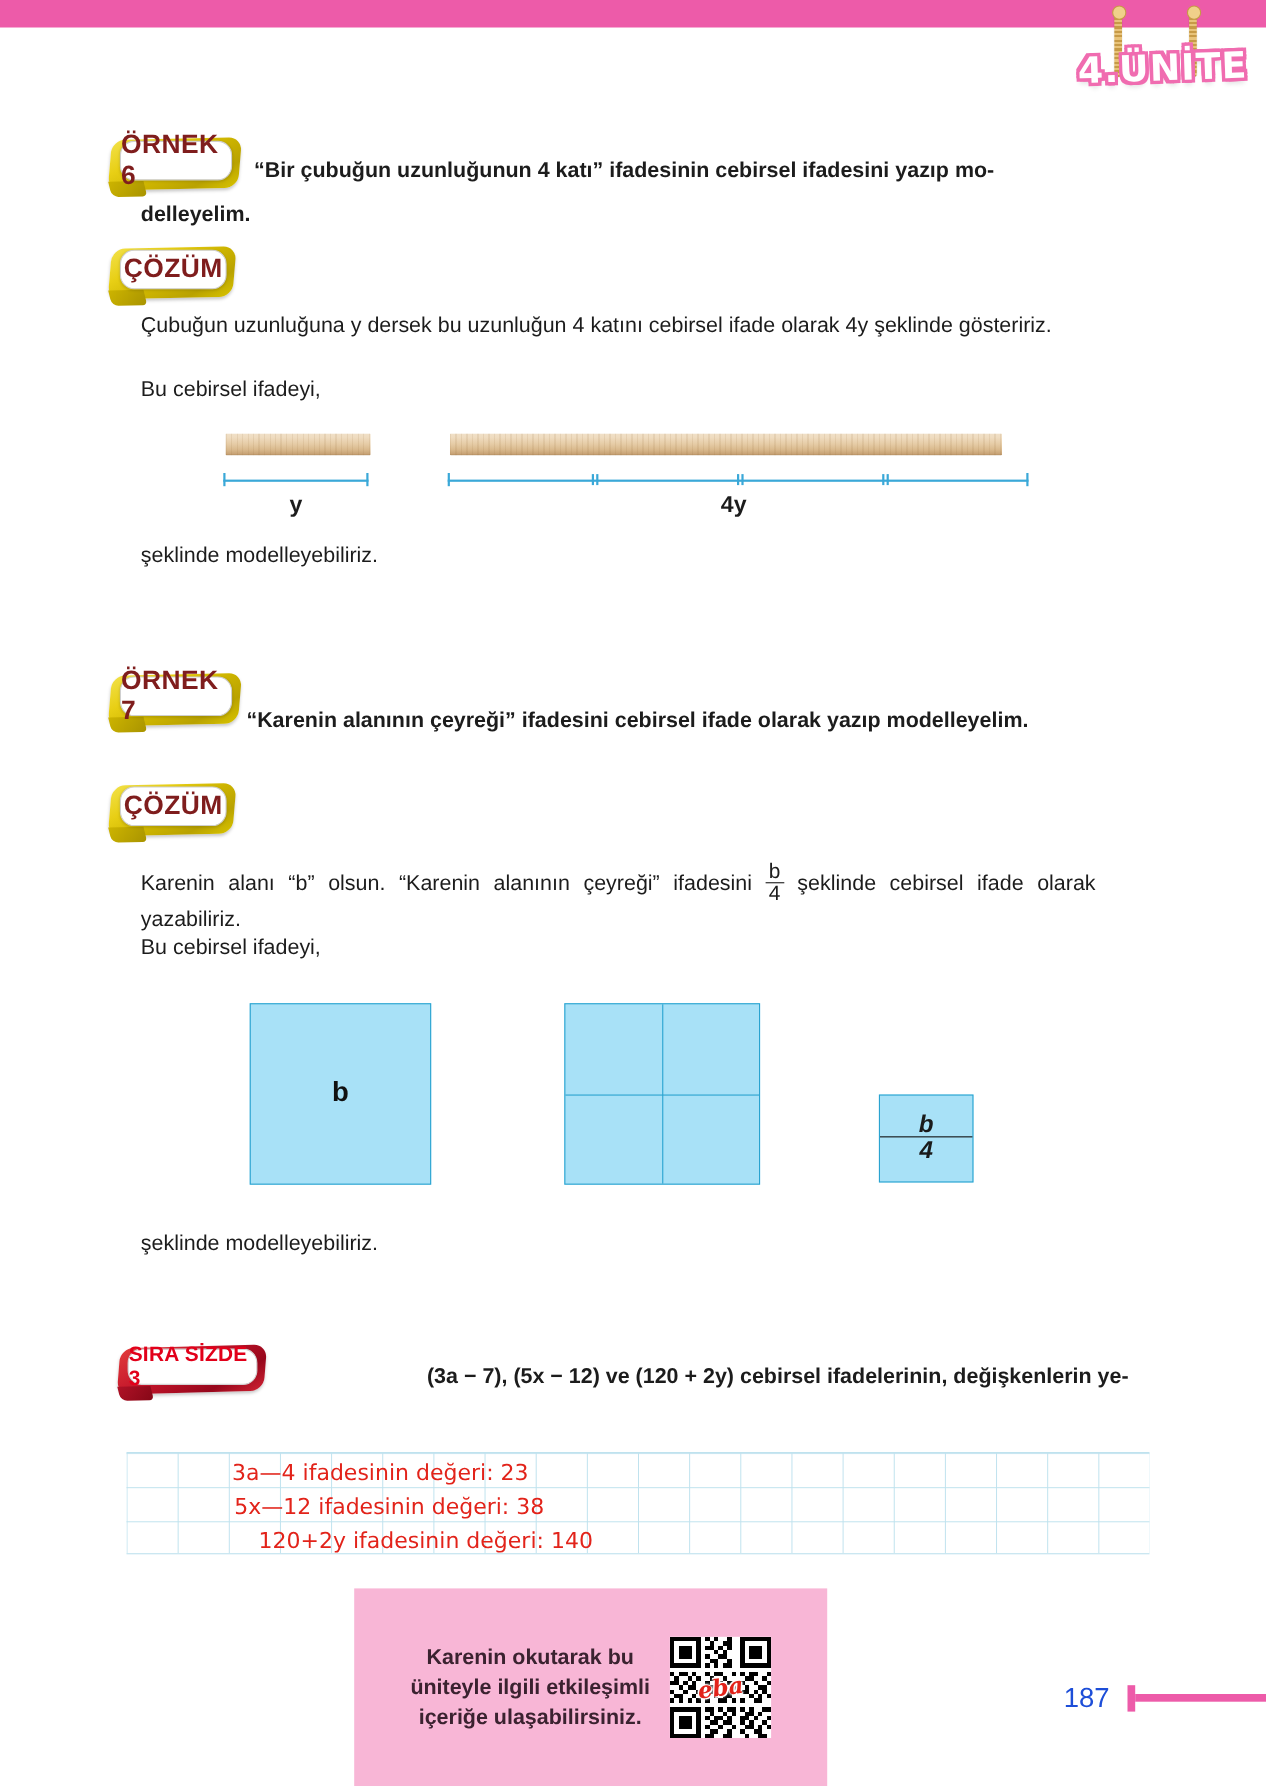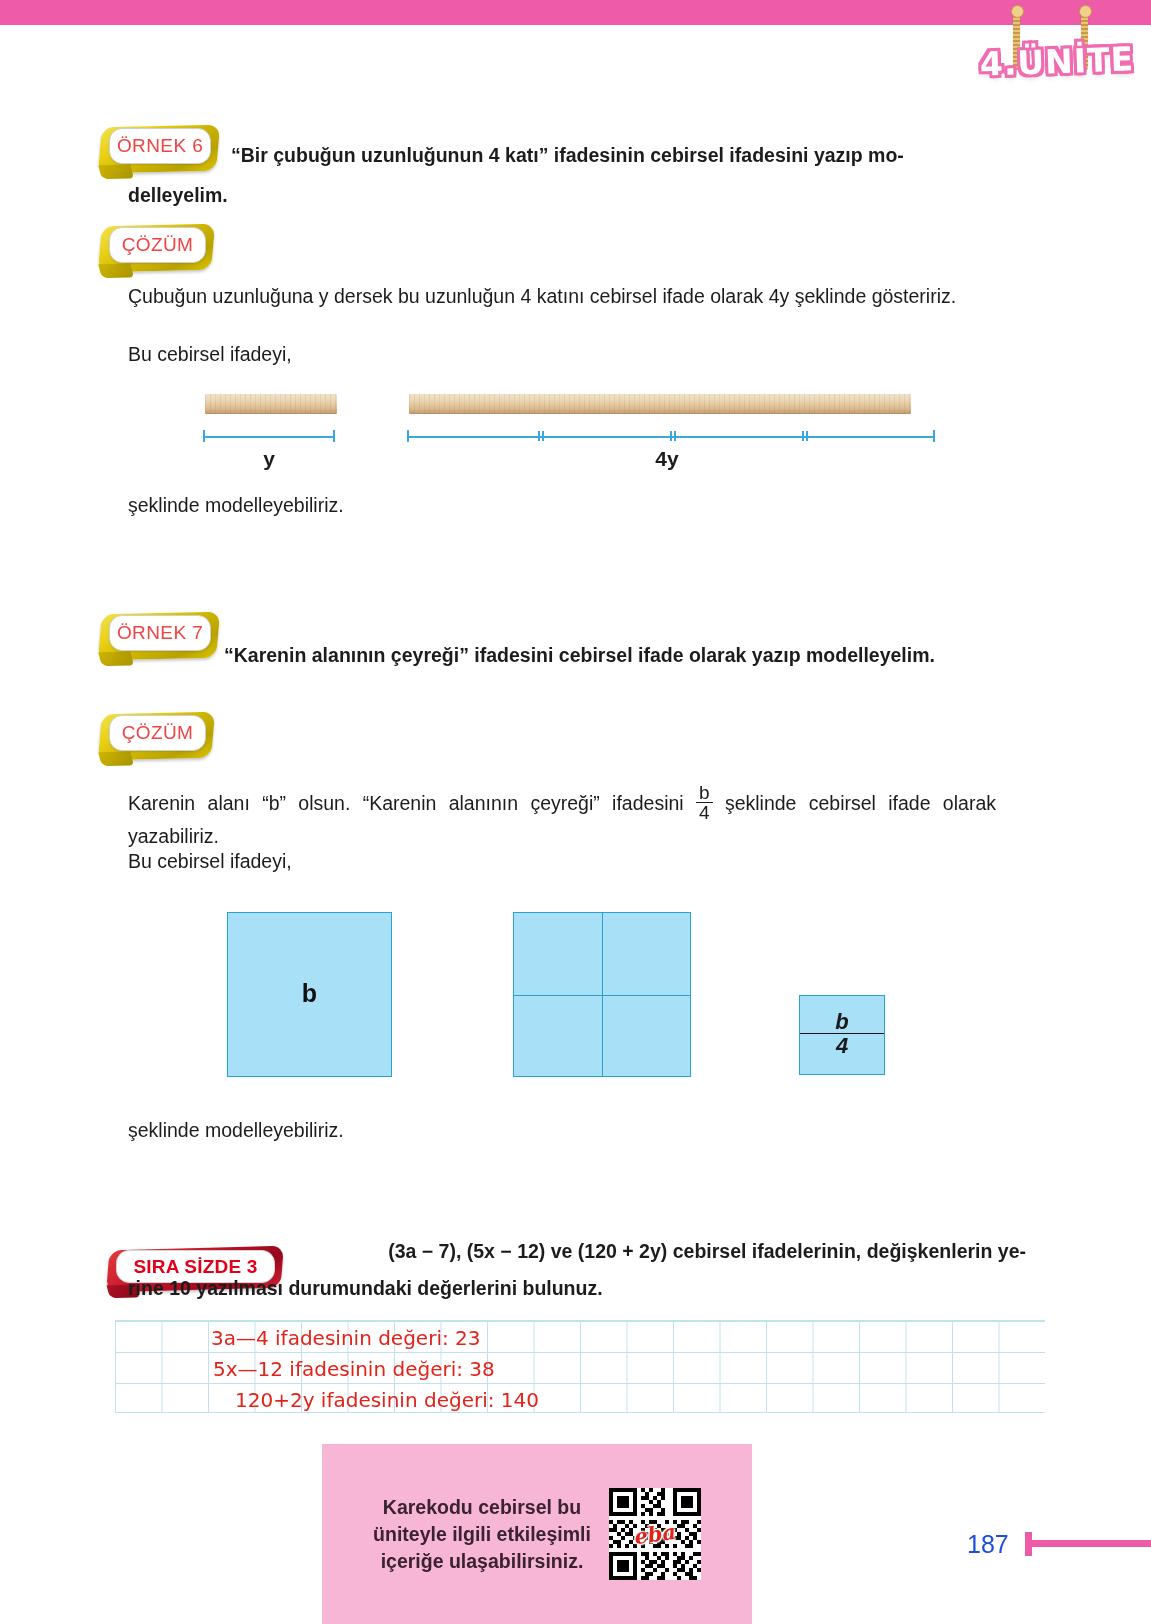--- a/index.html
+++ b/index.html
@@ -46,21 +46,21 @@
      border-radius:12px;
      transform:skewX(-6deg) rotate(-1.2deg);
      box-shadow:0 2px 3px rgba(0,0,0,.22);}
   .badge .ribbon:after{content:"";position:absolute;left:2px;bottom:-6px;width:32px;height:14px;
      background:linear-gradient(135deg,#cdb400,#a89300);
      transform:skewX(18deg);border-radius:0 0 4px 6px;}
   .badge .plate{position:absolute;left:9px;top:2px;right:7px;bottom:8px;
      background:#ffffff;border:1.5px solid #cfcfcf;border-radius:13px;
      display:flex;align-items:center;justify-content:center;
      box-shadow:0 1px 2px rgba(0,0,0,.10);}
-  .badge .plate span{color:#ef4444;font-weight:normal;font-size:19px;letter-spacing:.4px;
+  .badge .plate span{color:#7f1d1d;font-weight:bold;font-size:24px;letter-spacing:.4px;
      font-family:"Liberation Sans", sans-serif;}
 
   
   .badge-red{position:absolute;height:42px;}
   .badge-red .ribbon{position:absolute;left:0;top:0;width:100%;height:100%;
      background:linear-gradient(150deg,#e23b3b 0%,#c3152a 40%,#97071c 75%,#cf2233 100%);
      border-radius:12px;transform:skewX(-6deg) rotate(-1.5deg);
      box-shadow:0 2px 3px rgba(0,0,0,.22);}
   .badge-red .ribbon:after{content:"";position:absolute;left:2px;bottom:-6px;width:30px;height:13px;
      background:linear-gradient(135deg,#b01227,#850716);transform:skewX(18deg);border-radius:0 0 4px 6px;}
@@ -218,39 +218,38 @@
 
   <div class="bsq" style="left:799px;top:995px;width:86px;height:80px;">
     <div class="frac-i" style="position:absolute;left:0;right:0;top:14px;">
       <span class="num">b</span>
       <span class="den">4</span>
     </div>
   </div>
 
   <div class="body-text" style="left:128px;top:1117px;width:500px;text-align:left;">şeklinde modelleyebiliriz.</div>
 
-  <div class="badge-red" style="left:108px;top:1224px;width:174px;margin-top:24px;">
+  <div class="badge-red" style="left:108px;top:1224px;width:133px;">
     <div class="ribbon"></div>
     <div class="plate">
       <span>SIRA SİZDE 3</span>
     </div>
   </div>
 
   <div class="body-text bold-text" style="left:274px;top:1238px;width:752px;text-align:right;">(3a − 7), (5x − 12) ve (120 + 2y) cebirsel ifadelerinin, değişkenlerin ye-</div>
-  <div class="body-text bold-text" style="left:128px;top:1275px;width:800px;text-align:left;">rine 10 yazılması durumundaki değerlerini bulunuz.</div>
 
   <div class="grid-wrap" style="left:115px;top:1320px;width:930px;height:93px;">
     <div class="ans" style="left:96px;top:5px;">3a—4 ifadesinin değeri: 23</div>
     <div class="ans" style="left:98px;top:36px;">5x—12 ifadesinin değeri: 38</div>
     <div class="ans" style="left:120px;top:67px;">120+2y ifadesinin değeri: 140</div>
   </div>
 
   <div class="qrbox" style="left:322px;top:1444px;width:430px;height:180px;">
     <div class="qrtext">
-      <div>Karekodu cebirsel bu</div>
+      <div>Karenin okutarak bu</div>
       <div>üniteyle ilgili etkileşimli</div>
       <div>içeriğe ulaşabilirsiniz.</div>
     </div>
     <div class="qrimg">
       <svg width="92" height="92" viewBox="0 0 23 23" shape-rendering="crispEdges" aria-hidden="true">
         <rect width="23" height="23" fill="#ffffff"></rect>
         <g fill="#000000">
           <rect x="0" y="0" width="7" height="1"></rect>
             <rect x="0" y="6" width="7" height="1"></rect>
           <rect x="0" y="0" width="1" height="7"></rect>

